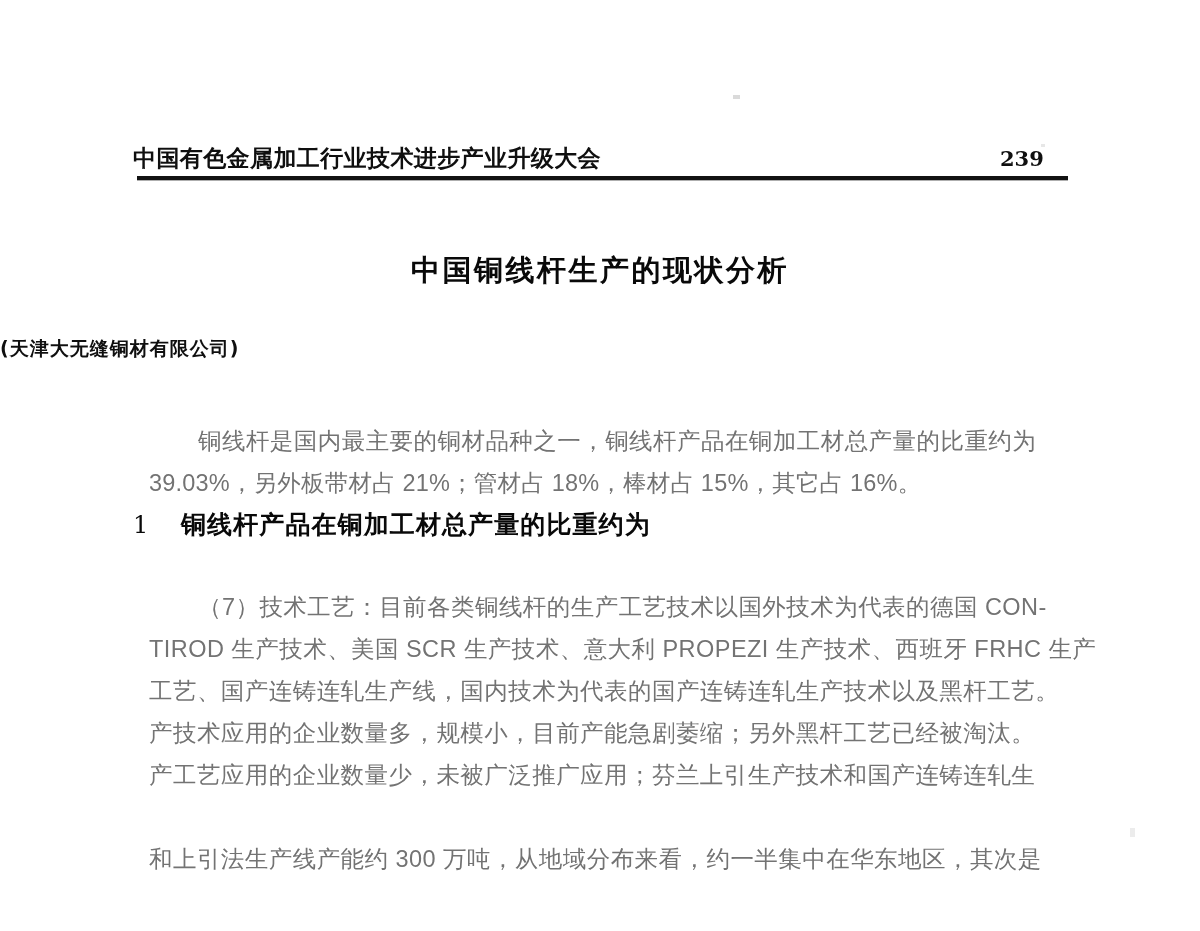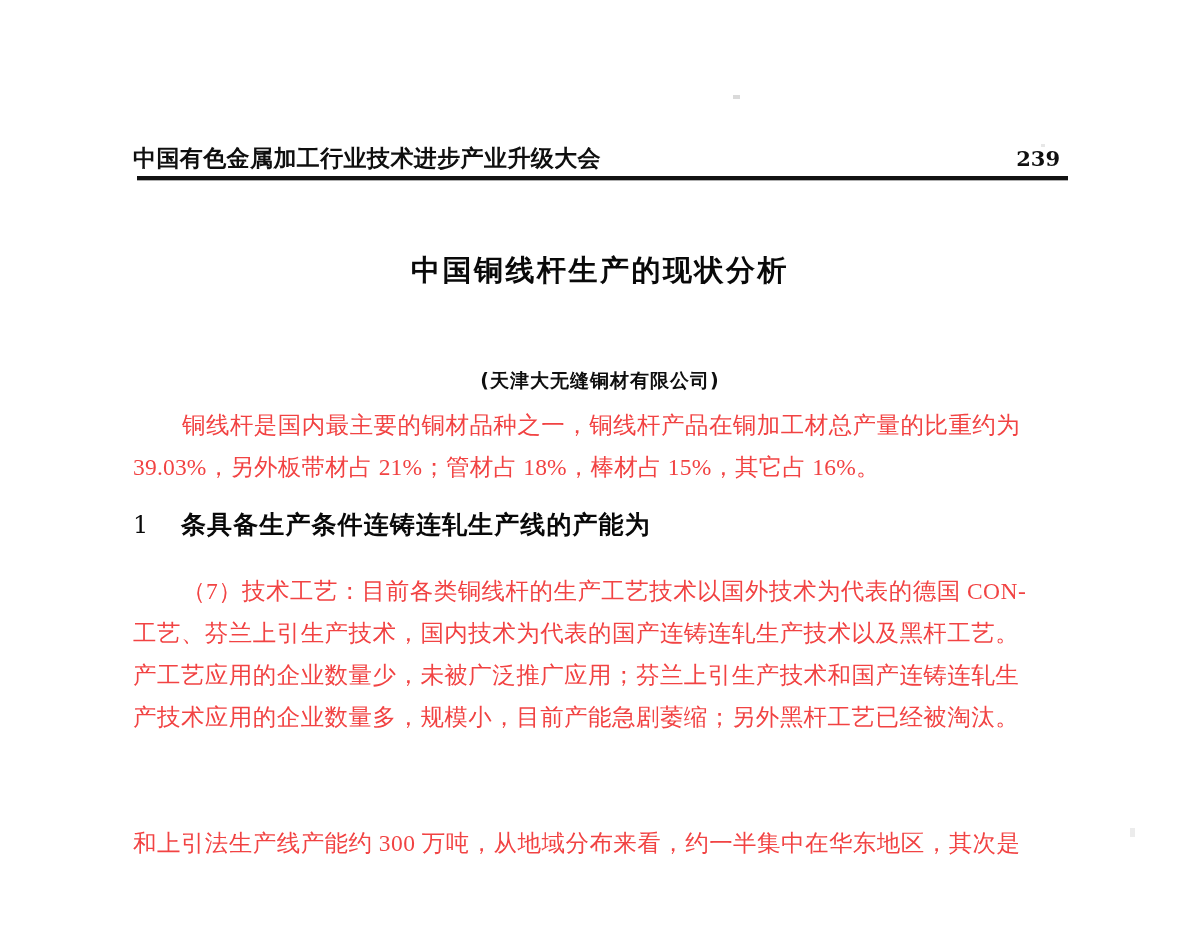--- a/index.html
+++ b/index.html
@@ -54,21 +54,21 @@
     font-weight: bold;
     font-size: 23px;
     letter-spacing: 0.4px;
     color: #111;
   }
   .folio {
     position: absolute;
     left: 1000px;
     top: 146px;
     width: 60px;
-    text-align: right;
+    text-align: left;
     font-family: "DejaVu Serif", "Liberation Serif", serif;
     font-weight: bold;
     font-size: 21px;
     color: #121212;
   }
   .head-rule {
     position: absolute;
     left: 137px;
     top: 176px;
     width: 931px;
@@ -96,43 +96,41 @@
     font-weight: bold;
     font-size: 29px;
     letter-spacing: 2.5px;
     color: #0b0b0b;
   }
   .doc-affiliation {
     position: absolute;
     left: 0;
     top: 336px;
     width: 1200px;
-    text-align: center;
     font-family: "DejaVu Sans", "Liberation Sans", sans-serif;
     font-weight: bold;
     font-size: 19px;
     letter-spacing: 1px;
     color: #111;
-    margin-top: 32px;
   }
 
   
   .body-col {
     position: absolute;
     left: 133px;
     top: 404px;
     width: 944px;
   }
   .para {
-    font-family: Liberation Serif, serif;
+    font-family: Liberation Sans, sans-serif;
     font-size: 23.5px;
     line-height: 42px;
     letter-spacing: 0.2px;
-    color: #ef4444;
-    margin: 0;
+    color: #737373;
+    margin: 16px;
   }
   .para .ln {
     display: block;
     white-space: nowrap;
   }
   .para .ln.indent {
     text-indent: 49px;
   }
   
   .para .ln.just {
@@ -194,30 +192,31 @@
 
     <div class="blk-p1">
       <p class="para">
         <span class="ln indent just">铜线杆是国内最主要的铜材品种之一，铜线杆产品在铜加工材总产量的比重约为</span>
         <span class="ln">39.03%，另外板带材占 21%；管材占 18%，棒材占 15%，其它占 16%。</span>
       </p>
     </div>
 
     <div class="blk-h1">
       <div class="section-head">
-        <span class="num">1</span><span>条具备生产条件连铸连轧生产线的产能为</span>
+        <span class="num">1</span><span>铜线杆产品在铜加工材总产量的比重约为</span>
       </div>
     </div>
 
     <div class="blk-p2">
       <p class="para">
         <span class="ln indent just">（7）技术工艺：目前各类铜线杆的生产工艺技术以国外技术为代表的德国 CON-</span>
-        <span class="ln just">工艺、芬兰上引生产技术，国内技术为代表的国产连铸连轧生产技术以及黑杆工艺。</span>
+        <span class="ln just">TIROD 生产技术、美国 SCR 生产技术、意大利 PROPEZI 生产技术、西班牙 FRHC 生产</span>
+        <span class="ln just">工艺、国产连铸连轧生产线，国内技术为代表的国产连铸连轧生产技术以及黑杆工艺。</span>
+        <span class="ln just">产技术应用的企业数量多，规模小，目前产能急剧萎缩；另外黑杆工艺已经被淘汰。</span>
         <span class="ln just">产工艺应用的企业数量少，未被广泛推广应用；芬兰上引生产技术和国产连铸连轧生</span>
-        <span class="ln just">产技术应用的企业数量多，规模小，目前产能急剧萎缩；另外黑杆工艺已经被淘汰。</span>
       </p>
     </div>
 
     <div class="blk-p3">
       <p class="para">
         <span class="ln just">和上引法生产线产能约 300 万吨，从地域分布来看，约一半集中在华东地区，其次是</span>
       </p>
     </div>
 
   </div>

